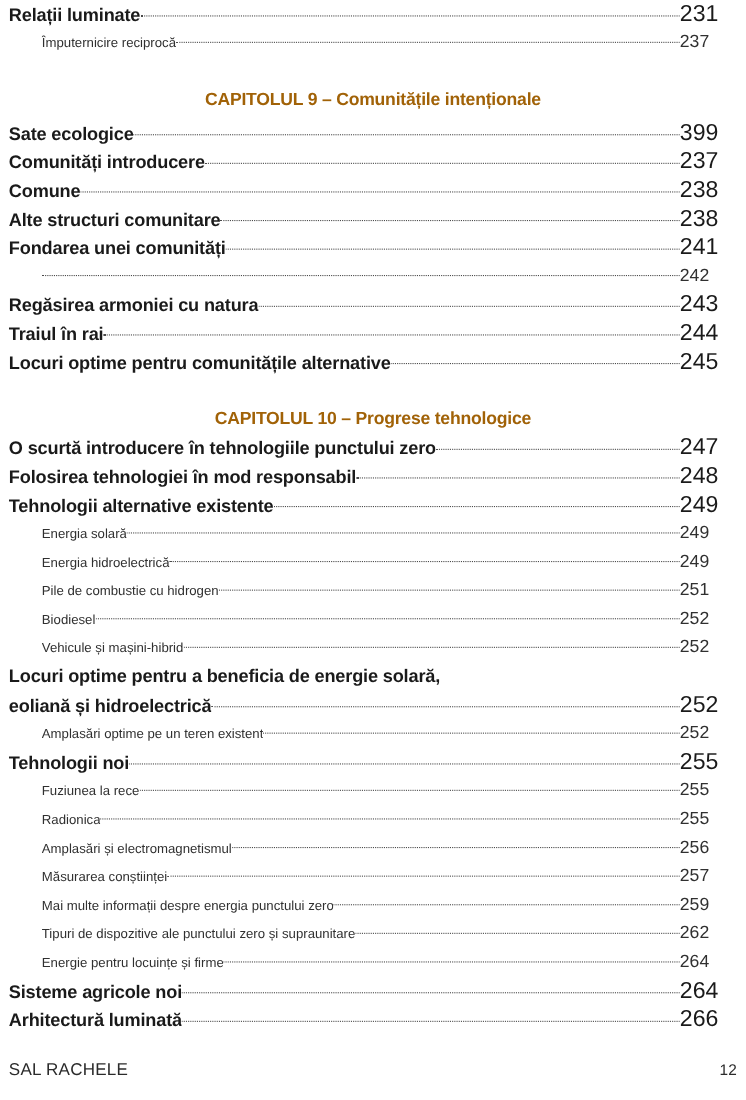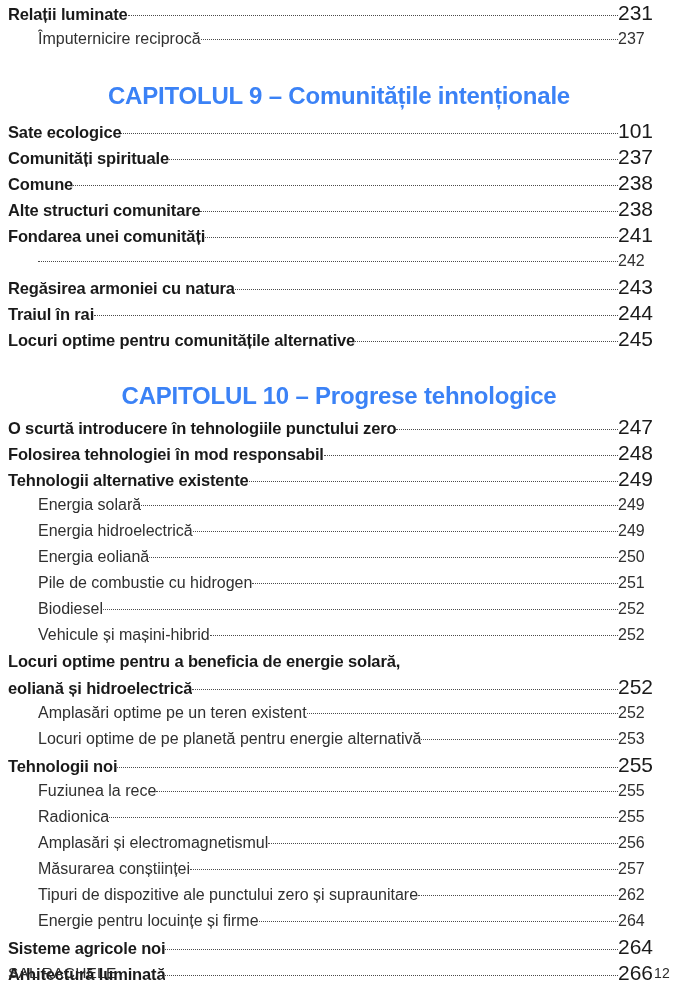--- a/index.html
+++ b/index.html
@@ -86,42 +86,42 @@
   .level-1 {
     padding-left: 0px;
   }
 
   
   .level-2 {
     padding-left: 30px;
   }
   .level-2 .toc-title {
     font-weight: normal;
-    font-size: 16px;
+    font-size: 12px;
     color: #303030;
   }
   .level-2 .toc-page {
     font-weight: normal;
     font-size: 16px;
     color: #303030;
   }
 
   
   .toc-row.continued-first .toc-leader,
   .toc-row.continued-first .toc-page {
     visibility: hidden;
   }
 
   
   .chapter-heading {
     text-align: center;
     font-weight: bold;
-    font-size: 24px;
+    font-size: 16px;
     letter-spacing: -0.2px;
-    color: #3b82f6;
+    color: #a16207;
     white-space: nowrap;
   }
 
   .spacer-lg { height: 30px; }
   .spacer-sm { height: 8px; }
   .spacer-xs { height: 4px; }
 
   
   .footer {
     position: absolute;
@@ -160,24 +160,24 @@
     </ul>
 
   <div class="spacer-lg"></div>
 
   <div class="chapter-heading">CAPITOLUL 9 – Comunitățile intenționale</div>
   <div class="spacer-sm"></div>
   <ul class="toc-list" id="section-1">
       <li class="toc-row level-1">
         <span class="toc-title">Sate ecologice</span>
         <span class="toc-leader"></span>
-        <span class="toc-page">101</span>
-      </li>
-      <li class="toc-row level-1">
-        <span class="toc-title">Comunități spirituale</span>
+        <span class="toc-page">399</span>
+      </li>
+      <li class="toc-row level-1">
+        <span class="toc-title">Comunități introducere</span>
         <span class="toc-leader"></span>
         <span class="toc-page">237</span>
       </li>
       <li class="toc-row level-1">
         <span class="toc-title">Comune</span>
         <span class="toc-leader"></span>
         <span class="toc-page">238</span>
       </li>
       <li class="toc-row level-1">
         <span class="toc-title">Alte structuri comunitare</span>
@@ -234,25 +234,20 @@
         <span class="toc-title">Energia solară</span>
         <span class="toc-leader"></span>
         <span class="toc-page">249</span>
       </li>
       <li class="toc-row level-2">
         <span class="toc-title">Energia hidroelectrică</span>
         <span class="toc-leader"></span>
         <span class="toc-page">249</span>
       </li>
       <li class="toc-row level-2">
-        <span class="toc-title">Energia eoliană</span>
-        <span class="toc-leader"></span>
-        <span class="toc-page">250</span>
-      </li>
-      <li class="toc-row level-2">
         <span class="toc-title">Pile de combustie cu hidrogen</span>
         <span class="toc-leader"></span>
         <span class="toc-page">251</span>
       </li>
       <li class="toc-row level-2">
         <span class="toc-title">Biodiesel</span>
         <span class="toc-leader"></span>
         <span class="toc-page">252</span>
       </li>
       <li class="toc-row level-2">
@@ -268,25 +263,20 @@
       <li class="toc-row level-1">
         <span class="toc-title">eoliană și hidroelectrică</span>
         <span class="toc-leader"></span>
         <span class="toc-page">252</span>
       </li>
       <li class="toc-row level-2">
         <span class="toc-title">Amplasări optime pe un teren existent</span>
         <span class="toc-leader"></span>
         <span class="toc-page">252</span>
       </li>
-      <li class="toc-row level-2">
-        <span class="toc-title">Locuri optime de pe planetă pentru energie alternativă</span>
-        <span class="toc-leader"></span>
-        <span class="toc-page">253</span>
-      </li>
       <li class="toc-row level-1">
         <span class="toc-title">Tehnologii noi</span>
         <span class="toc-leader"></span>
         <span class="toc-page">255</span>
       </li>
       <li class="toc-row level-2">
         <span class="toc-title">Fuziunea la rece</span>
         <span class="toc-leader"></span>
         <span class="toc-page">255</span>
       </li>
@@ -297,20 +287,25 @@
       </li>
       <li class="toc-row level-2">
         <span class="toc-title">Amplasări și electromagnetismul</span>
         <span class="toc-leader"></span>
         <span class="toc-page">256</span>
       </li>
       <li class="toc-row level-2">
         <span class="toc-title">Măsurarea conștiinței</span>
         <span class="toc-leader"></span>
         <span class="toc-page">257</span>
+      </li>
+      <li class="toc-row level-2">
+        <span class="toc-title">Mai multe informații despre energia punctului zero</span>
+        <span class="toc-leader"></span>
+        <span class="toc-page">259</span>
       </li>
       <li class="toc-row level-2">
         <span class="toc-title">Tipuri de dispozitive ale punctului zero și supraunitare</span>
         <span class="toc-leader"></span>
         <span class="toc-page">262</span>
       </li>
       <li class="toc-row level-2">
         <span class="toc-title">Energie pentru locuințe și firme</span>
         <span class="toc-leader"></span>
         <span class="toc-page">264</span>

